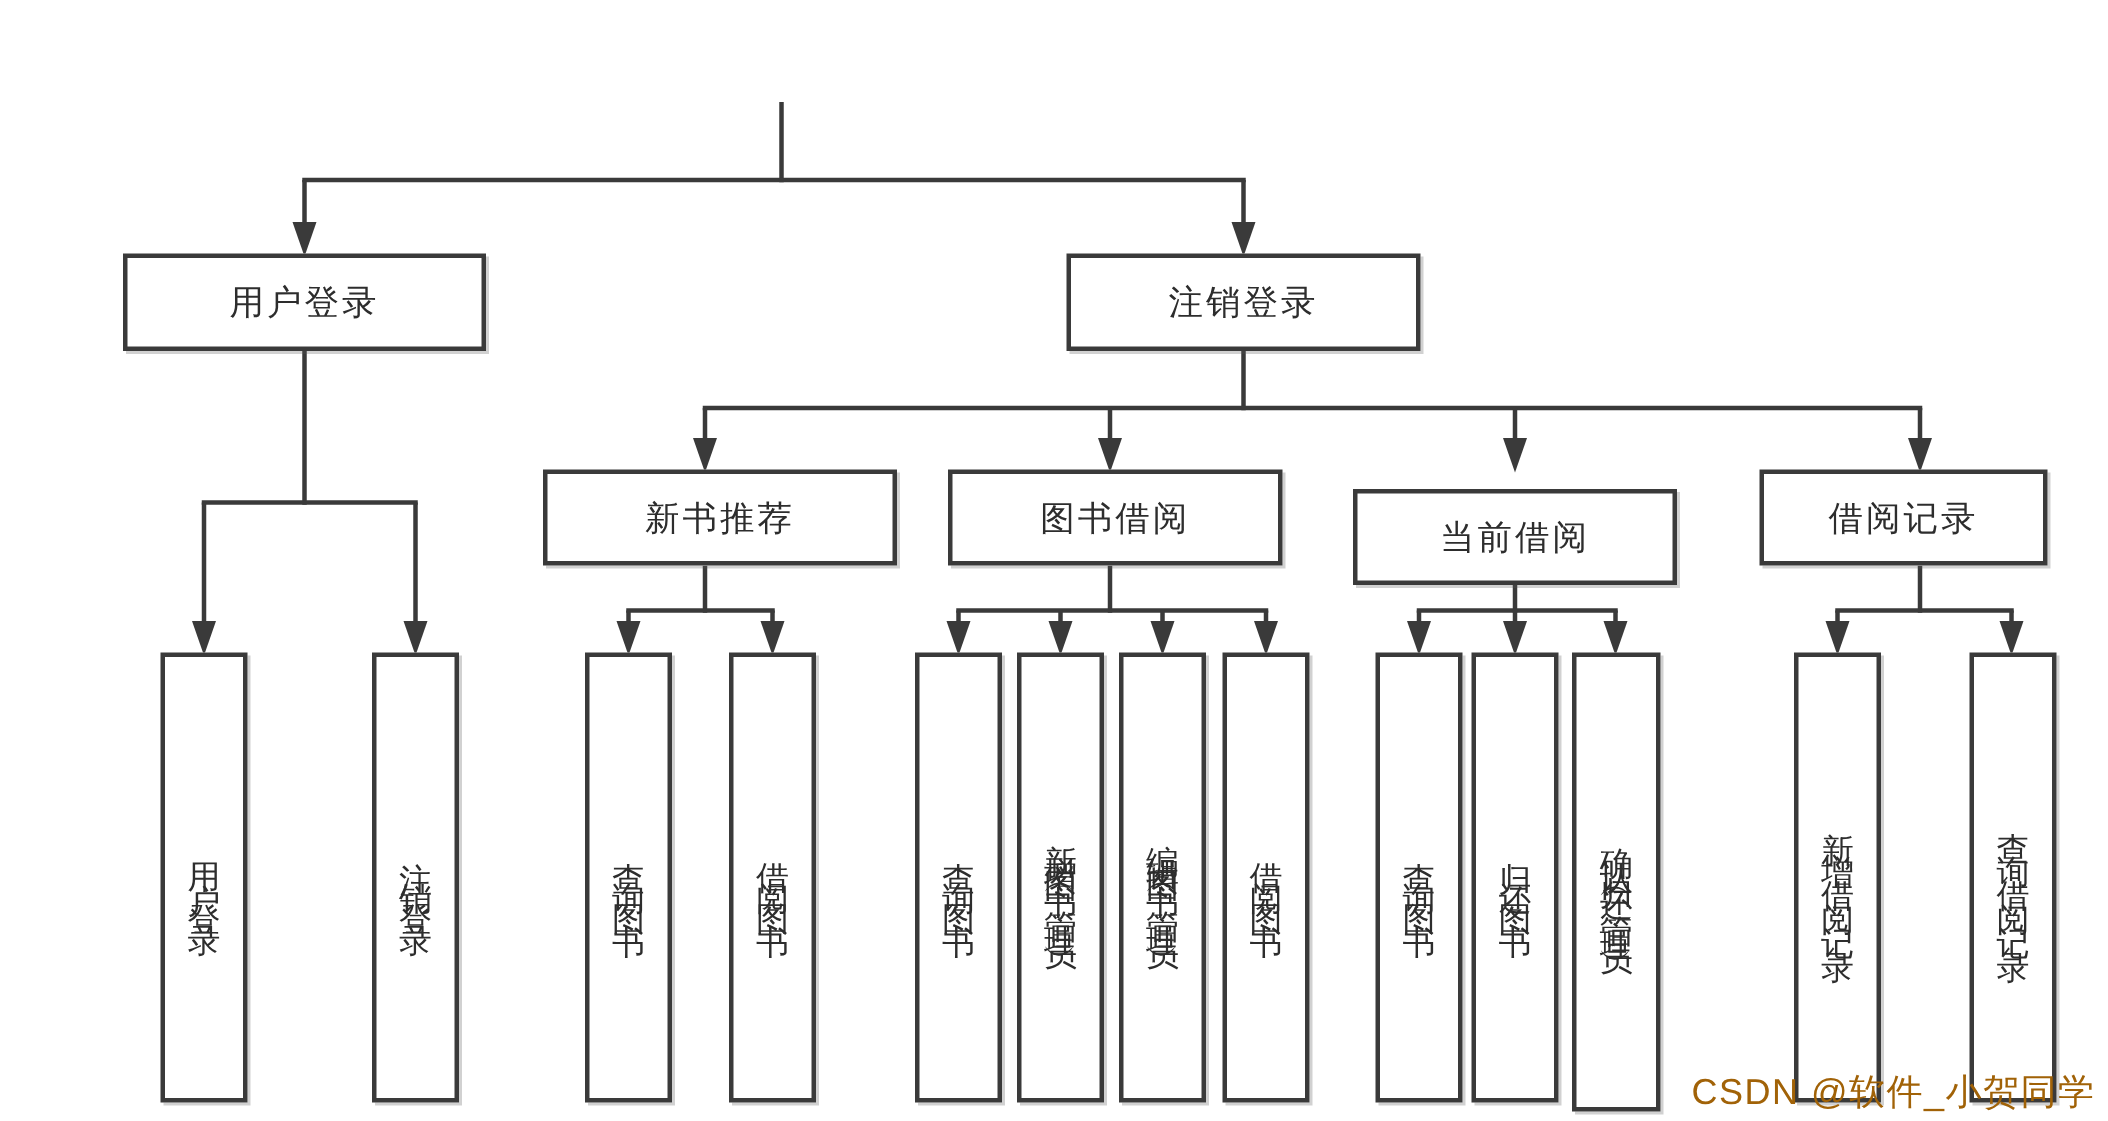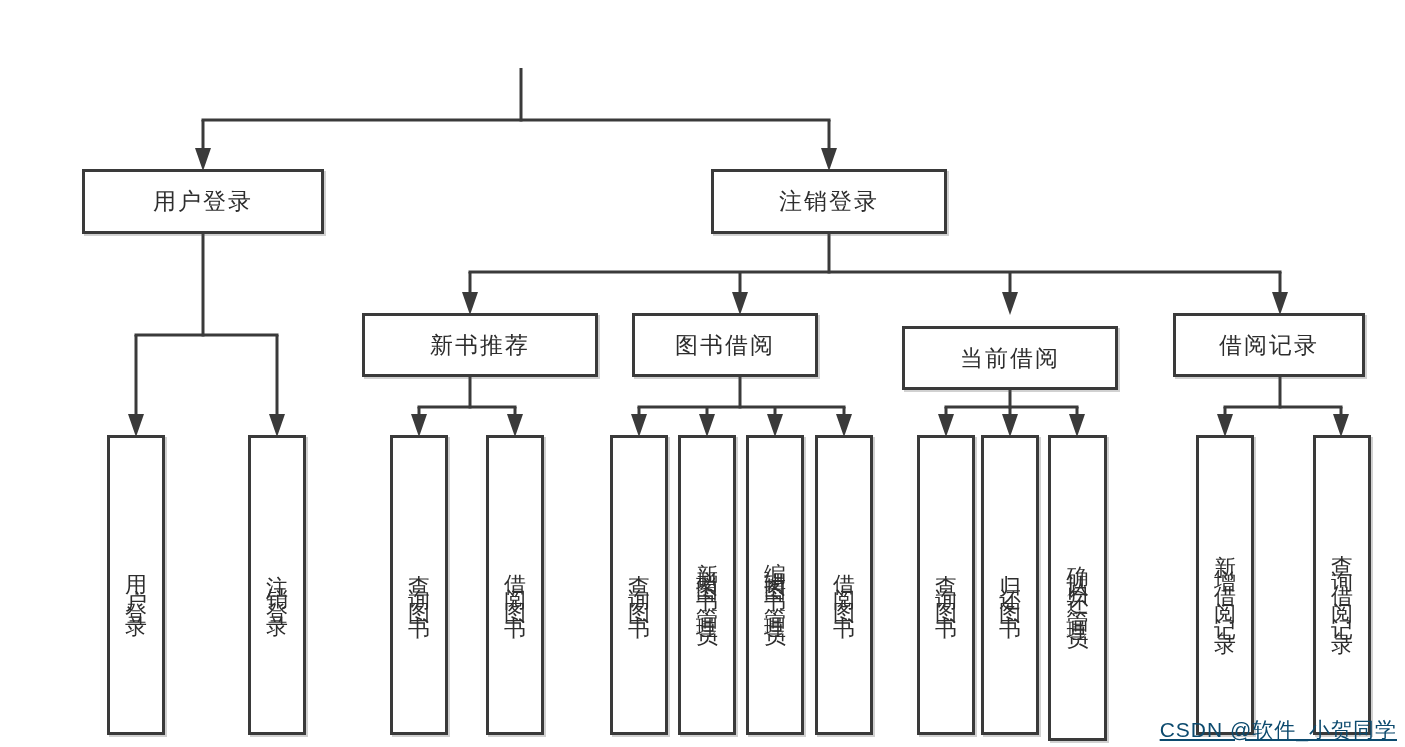--- a/index.html
+++ b/index.html
@@ -40,26 +40,25 @@
     font-size: 22px;
     letter-spacing: 14px;
     line-height: 1;
   }
   .leaf.mid span  { letter-spacing: 16px; }
   .leaf.long span { letter-spacing: 9px; }
   .watermark {
     position: absolute;
     right: 8px;
     bottom: 3px;
-    font-size: 21px;
+    font-size: 24px;
     letter-spacing: 1px;
-    color: #0c4a6e;
+    color: #a16207;
     z-index: 3;
     white-space: nowrap;
-    text-decoration: underline;
   }
 </style>
 </head>
 <body>
 
 <div class="stage">
 
   <svg class="connectors" width="1405" height="747" viewBox="0 0 1405 747" xmlns="http://www.w3.org/2000/svg">
     <g stroke="#3a3a3a" stroke-width="3" fill="none">
 
@@ -132,21 +131,21 @@
   <div class="node" style="left:82px; top:169px; width:242px; height:65px;">
     <span>用户登录</span>
   </div>
   <div class="node" style="left:711px; top:169px; width:236px; height:65px;">
     <span>注销登录</span>
   </div>
 
   <div class="node" style="left:362px; top:313px; width:236px; height:64px;">
     <span>新书推荐</span>
   </div>
-  <div class="node" style="left:632px; top:313px; width:186px; height:64px;">
+  <div class="node" style="left:632px; top:313px; width:223px; height:64px;">
     <span>图书借阅</span>
   </div>
   <div class="node" style="left:902px; top:326px; width:216px; height:64px;">
     <span>当前借阅</span>
   </div>
   <div class="node" style="left:1173px; top:313px; width:192px; height:64px;">
     <span>借阅记录</span>
   </div>
 
   <div class="leaf" style="left:107px; top:435px; width:58px; height:300px;">

